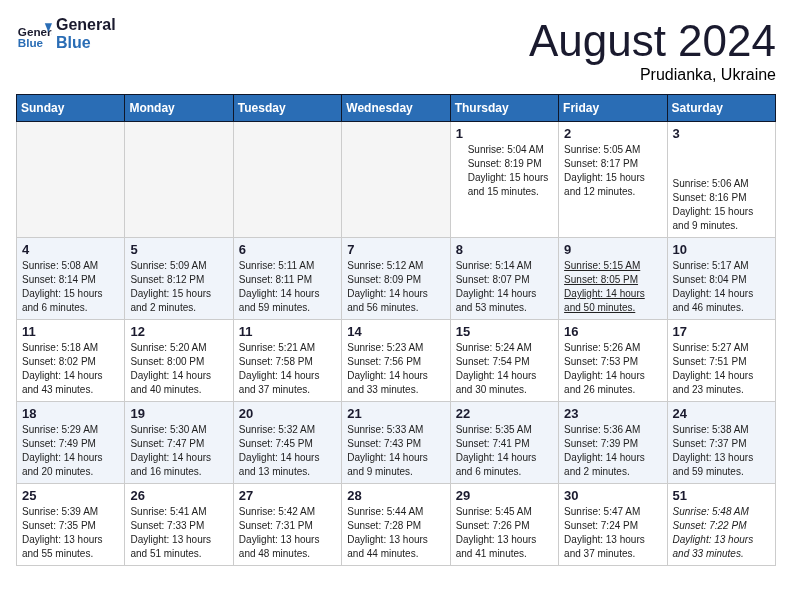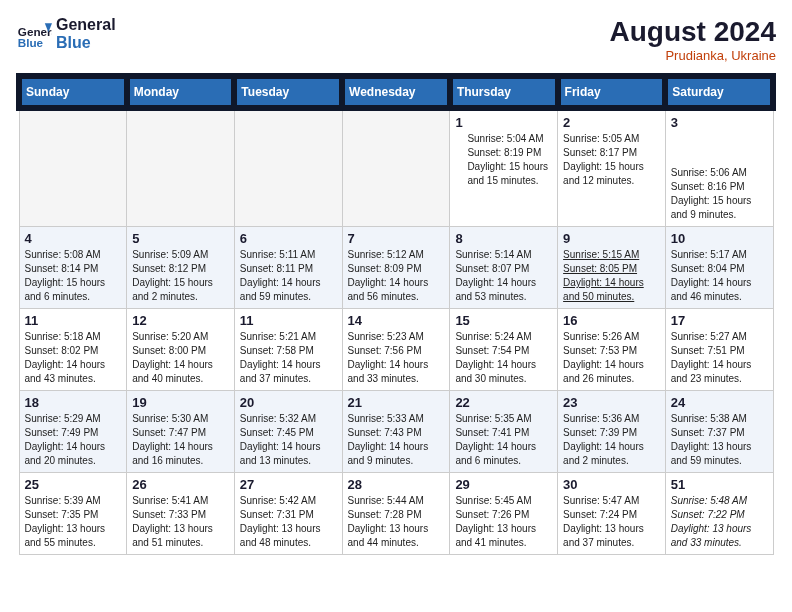--- a/index.html
+++ b/index.html
@@ -22,41 +22,41 @@
       gap: 4px;
     }
     .logo-icon {
       width: 36px;
       height: 36px;
     }
     .title-block {
       text-align: right;
     }
     .month-title {
-      font-size: 28px;
-      font-weight: bold;
+      font-size: 44px;
+      font-weight: normal;
       color: #1a1a2e;
     }
     .subtitle {
-      font-size: 13px;
-      color: #c2410c;
+      font-size: 16px;
+      color: #000000;
     }
     .calendar {
       width: 100%;
       border-collapse: collapse;
       font-size: 10.5px;
     }
     .calendar th {
       background: #2a6db5;
       color: #fff;
       padding: 6px 4px;
       text-align: left;
       font-size: 12px;
       font-weight: bold;
-      border: 6px solid #0f172a;
+      border: 1px solid #0f172a;
     }
     .calendar td {
       border: 1px solid #ccc;
       vertical-align: top;
       padding: 4px 5px;
       width: 108px;
       min-height: 80px;
       background: #fff;
     }
     .calendar td.empty {

